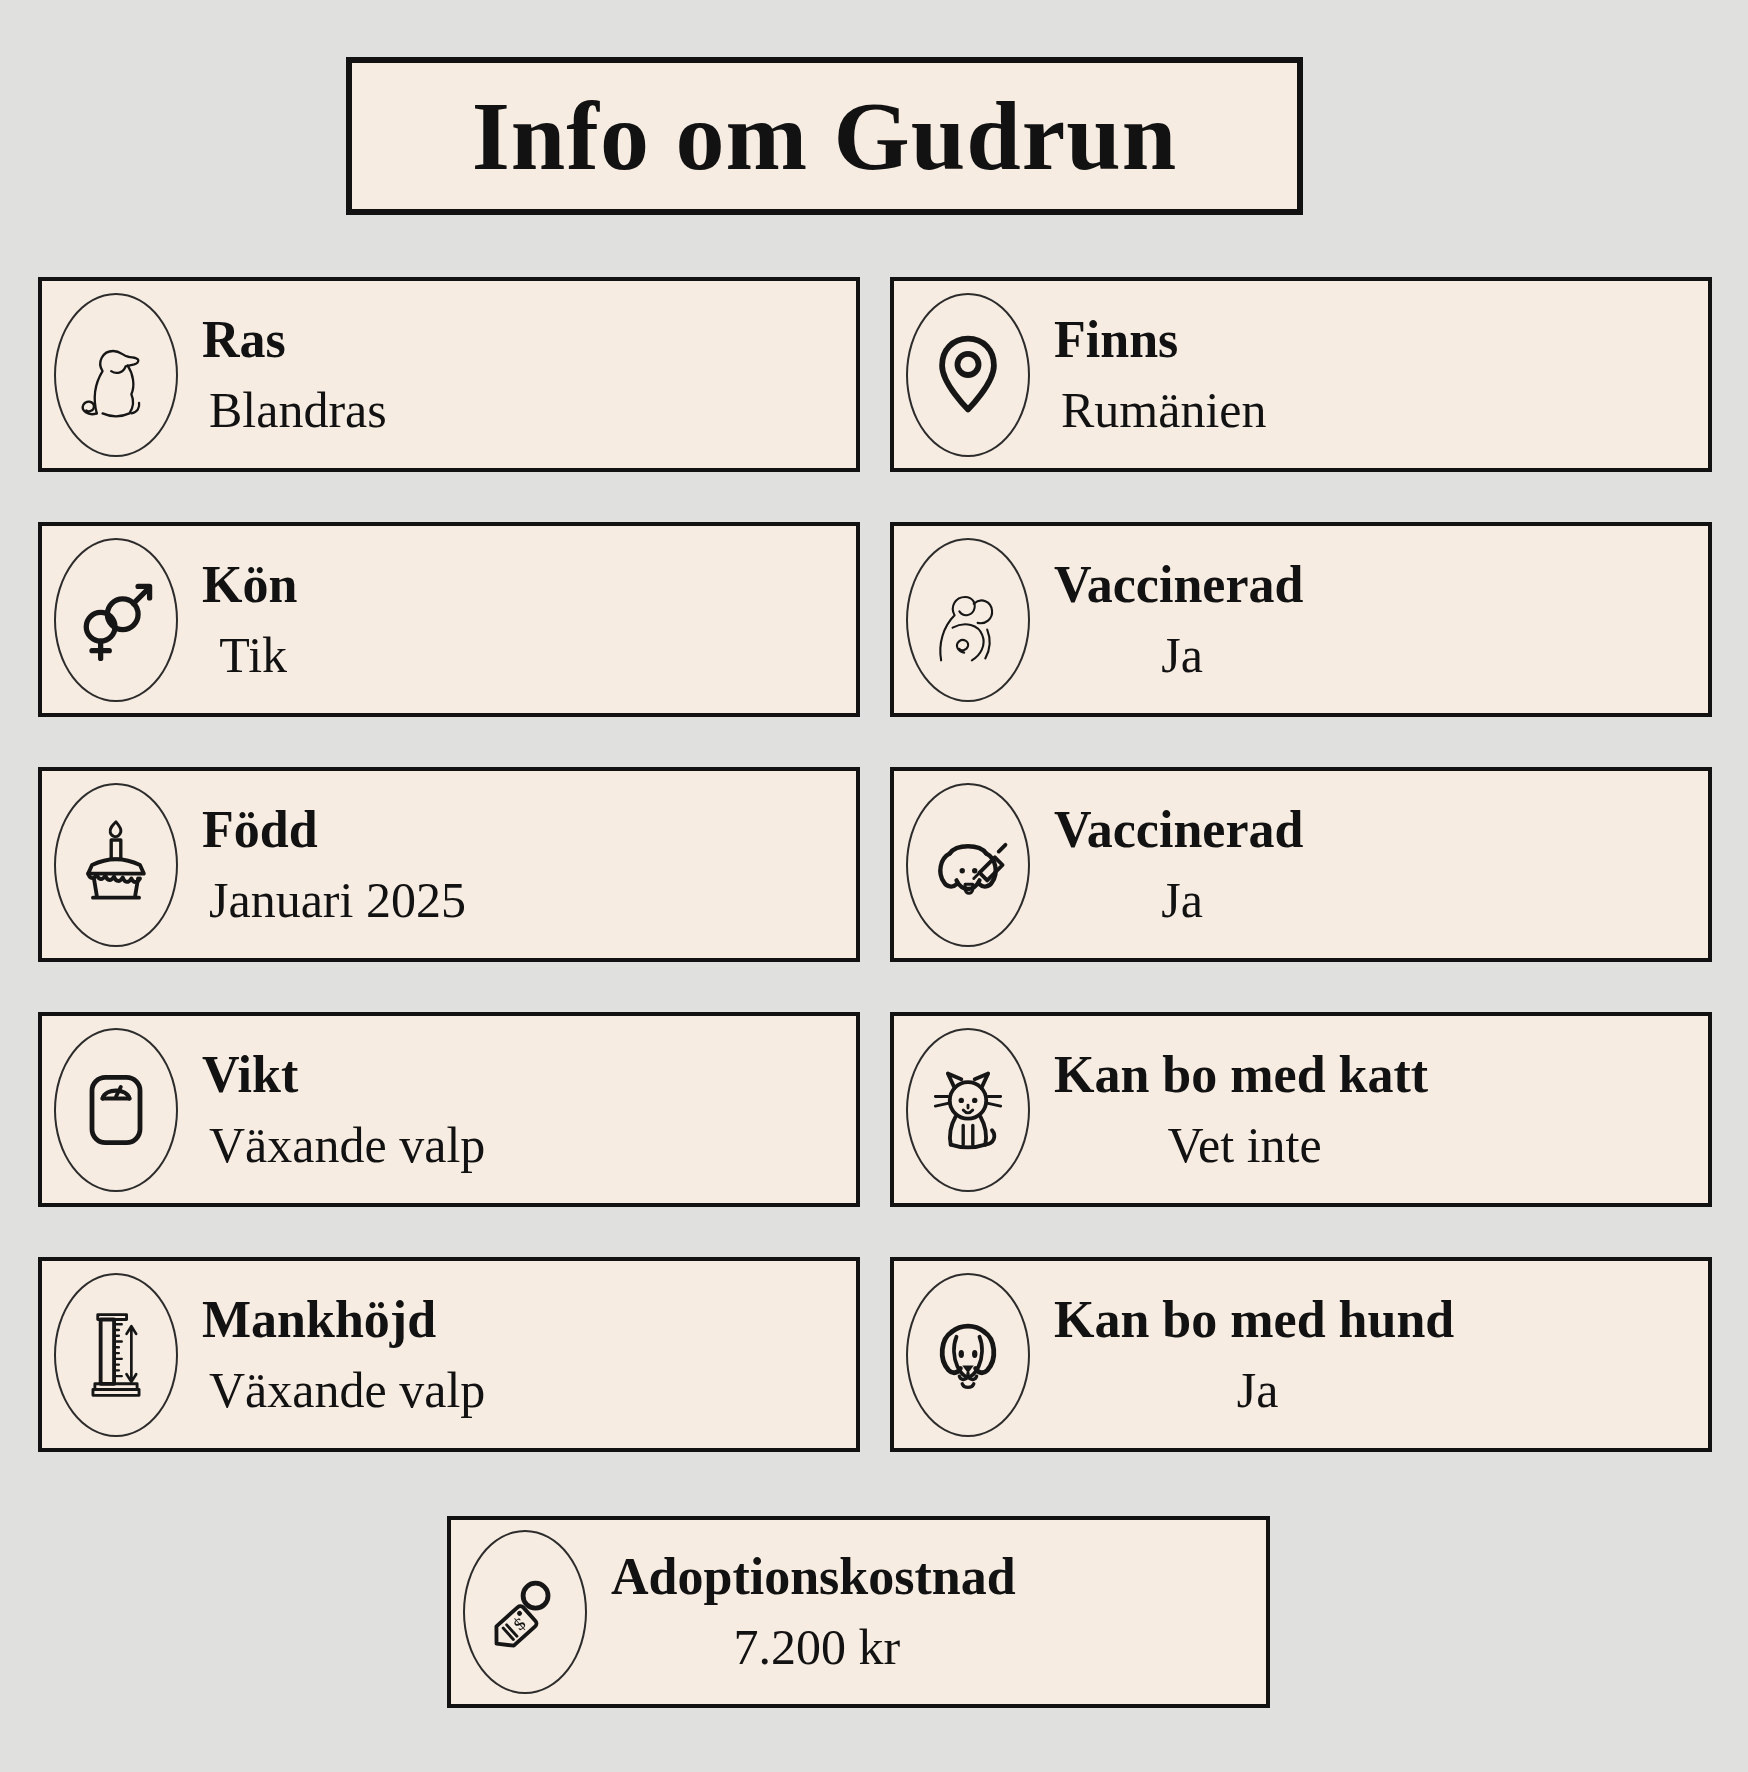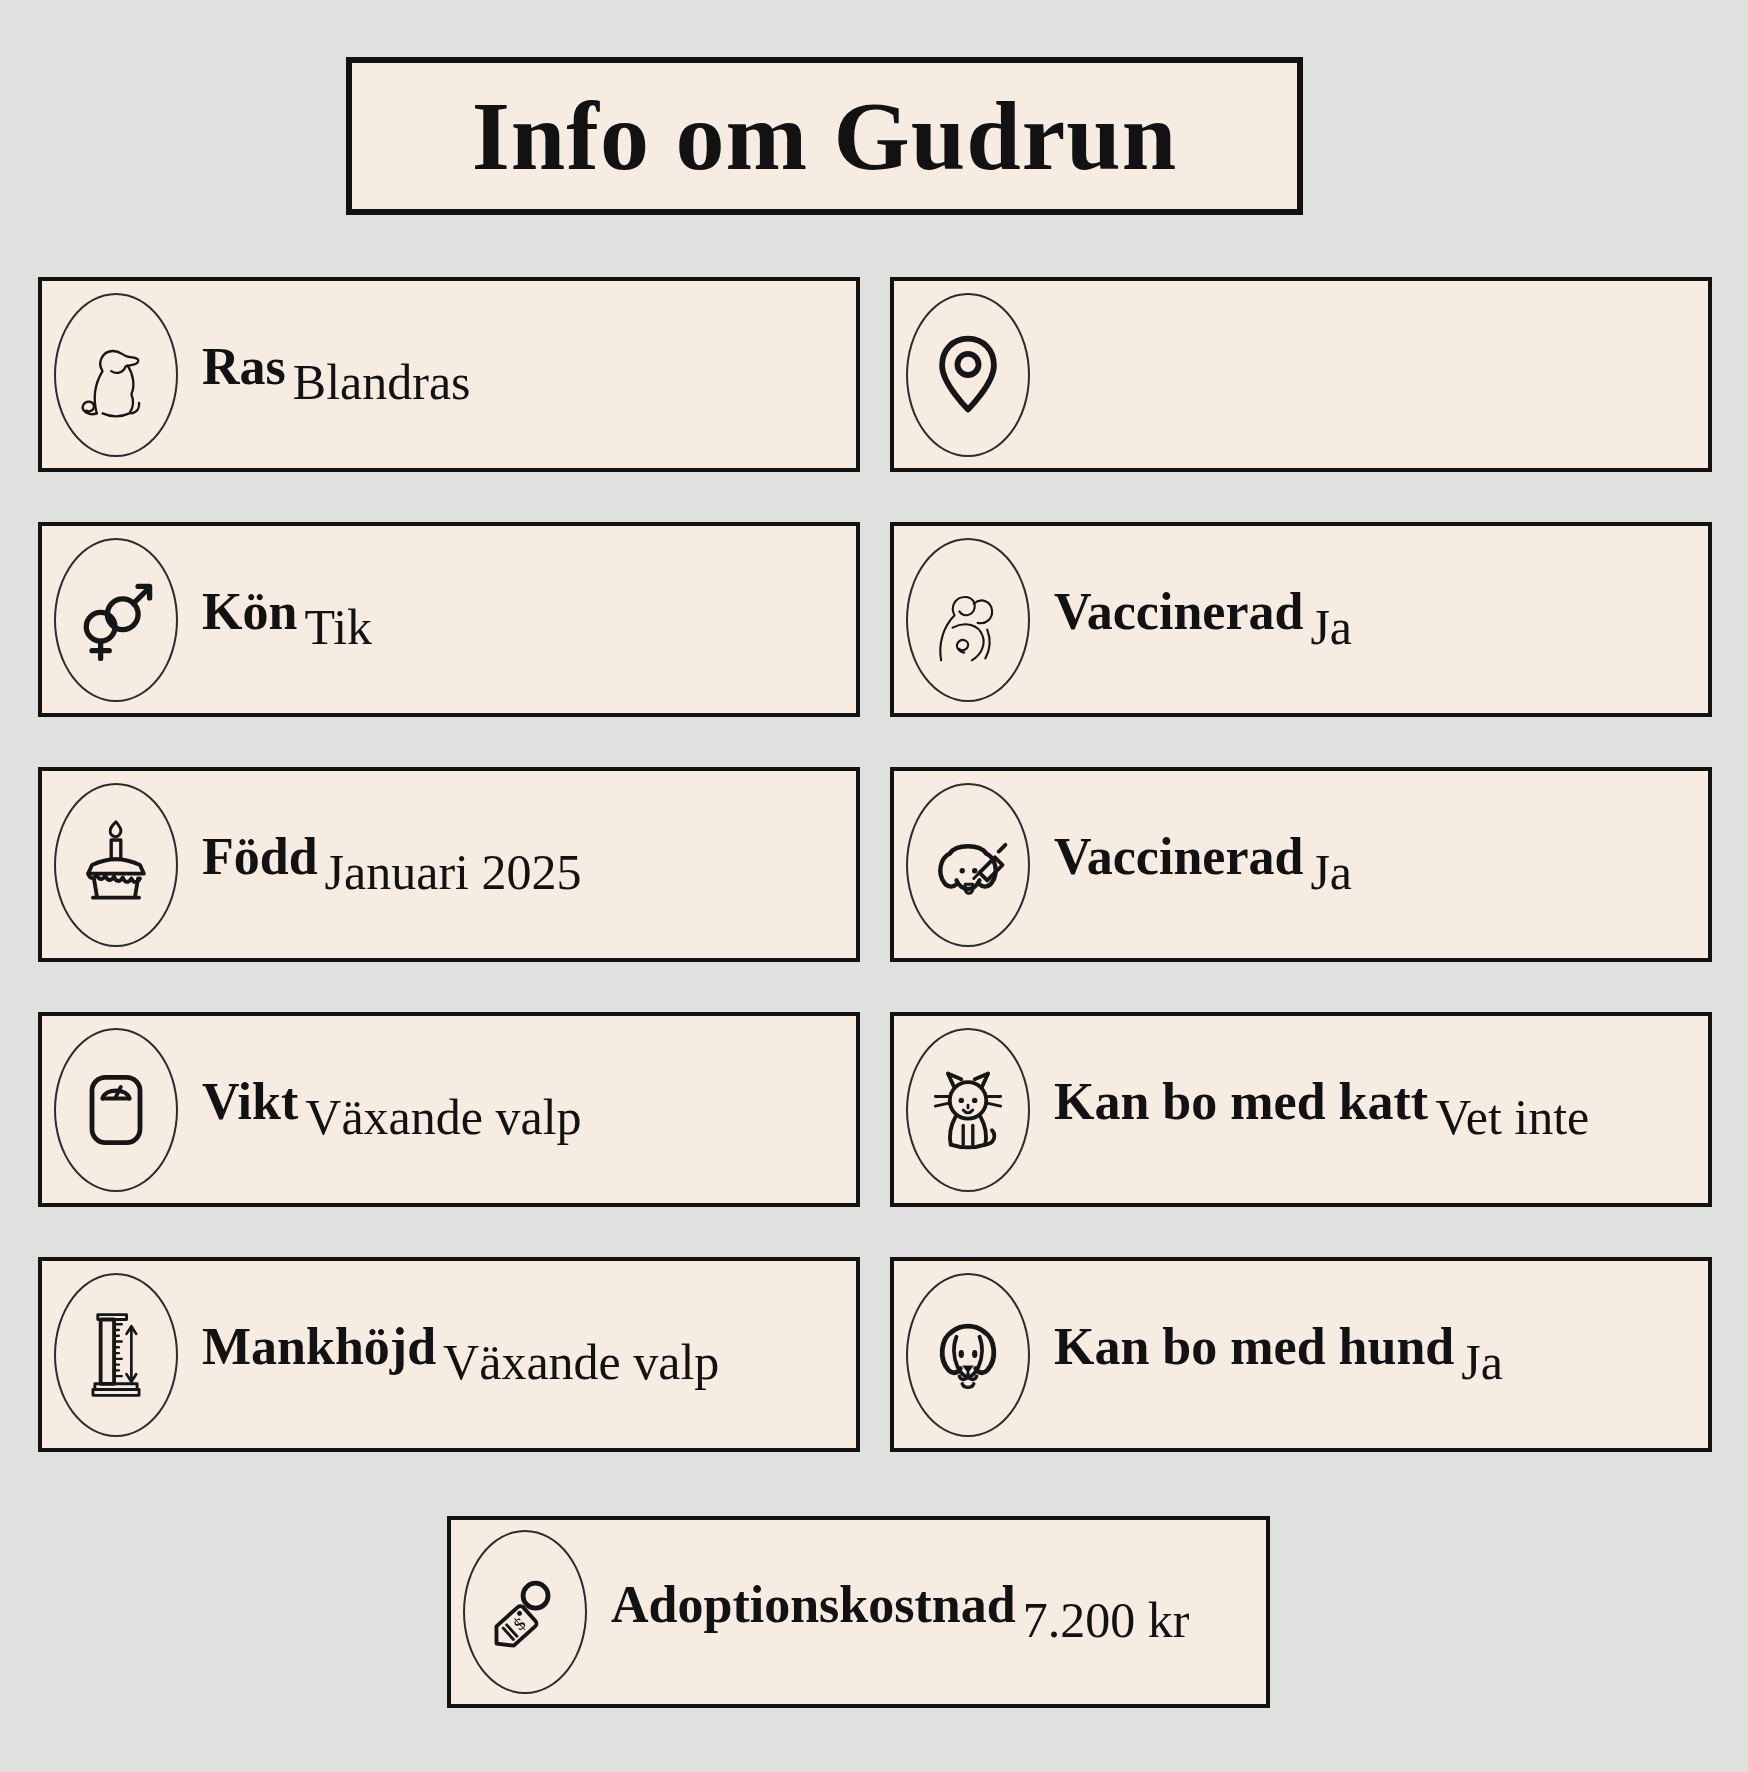--- a/index.html
+++ b/index.html
@@ -23,21 +23,21 @@
     height:195px;background:#f7ece2;border:4px solid #121212;box-sizing:border-box;
     display:flex;align-items:center;
   }
   .icon-ellipse{
     width:124px;height:164px;min-width:124px;
     border:2px solid #2c2c2c;border-radius:50%;
     margin-left:12px;display:flex;align-items:center;justify-content:center;
     box-sizing:border-box;
   }
   svg.icon{width:96px;height:126px;}
-  .card-text{margin-left:24px;display:flex;flex-direction:row;}
+  .card-text{margin-left:24px;display:flex;flex-direction:column;}
   .card-label{font-size:52px;font-weight:bold;line-height:1.05;}
   .card-value{font-size:50px;line-height:1.05;margin-top:16px;padding-left:7px;text-align:center;}
   .footer-card{
     position:absolute;left:447px;top:1516px;width:823px;height:192px;
     background:#f7ece2;border:4px solid #121212;box-sizing:border-box;
     display:flex;align-items:center;
   }
 </style>
 </head>
 <body>
@@ -62,20 +62,24 @@
       <div class="card-value">Blandras</div>
     </div>
   </div>
 
   <div class="card">
     <div class="icon-ellipse">
       <svg class="icon" viewBox="0 0 100 100" fill="none" stroke="#161616" stroke-linecap="round" stroke-linejoin="round">
         <path stroke-width="6" d="M50 12C34 12 23 24 23 40c0 19 27 46 27 46s27-27 27-46c0-16-11-28-27-28z"></path>
         <circle cx="50" cy="39" r="11" stroke-width="6"></circle>
       </svg>
+    </div>
+    <div class="card-text">
+      <div class="card-label">Finns</div>
+      <div class="card-value">Rumänien</div>
     </div>
   </div>
 
   <div class="card">
     <div class="icon-ellipse">
       <svg class="icon" viewBox="0 0 100 100" fill="none" stroke="#161616" stroke-linecap="round" stroke-linejoin="round">
         <circle cx="34" cy="57" r="15" stroke-width="5.5"></circle>
         <path stroke-width="5.5" d="M34 72v18M25 82h18"></path>
         <circle cx="57" cy="44" r="16" stroke-width="5.5"></circle>
         <path stroke-width="5.5" d="M68 33L84 17"></path>

